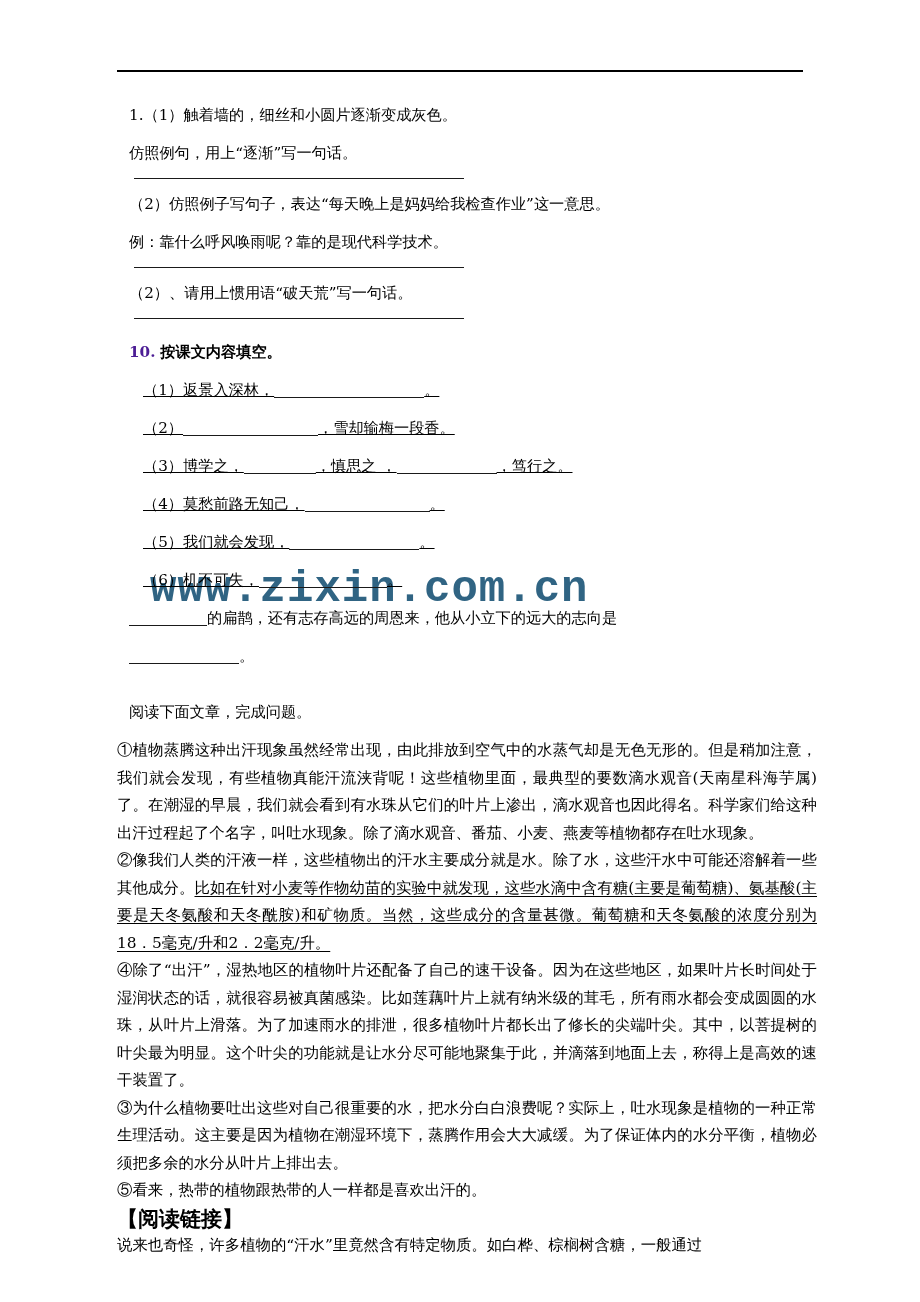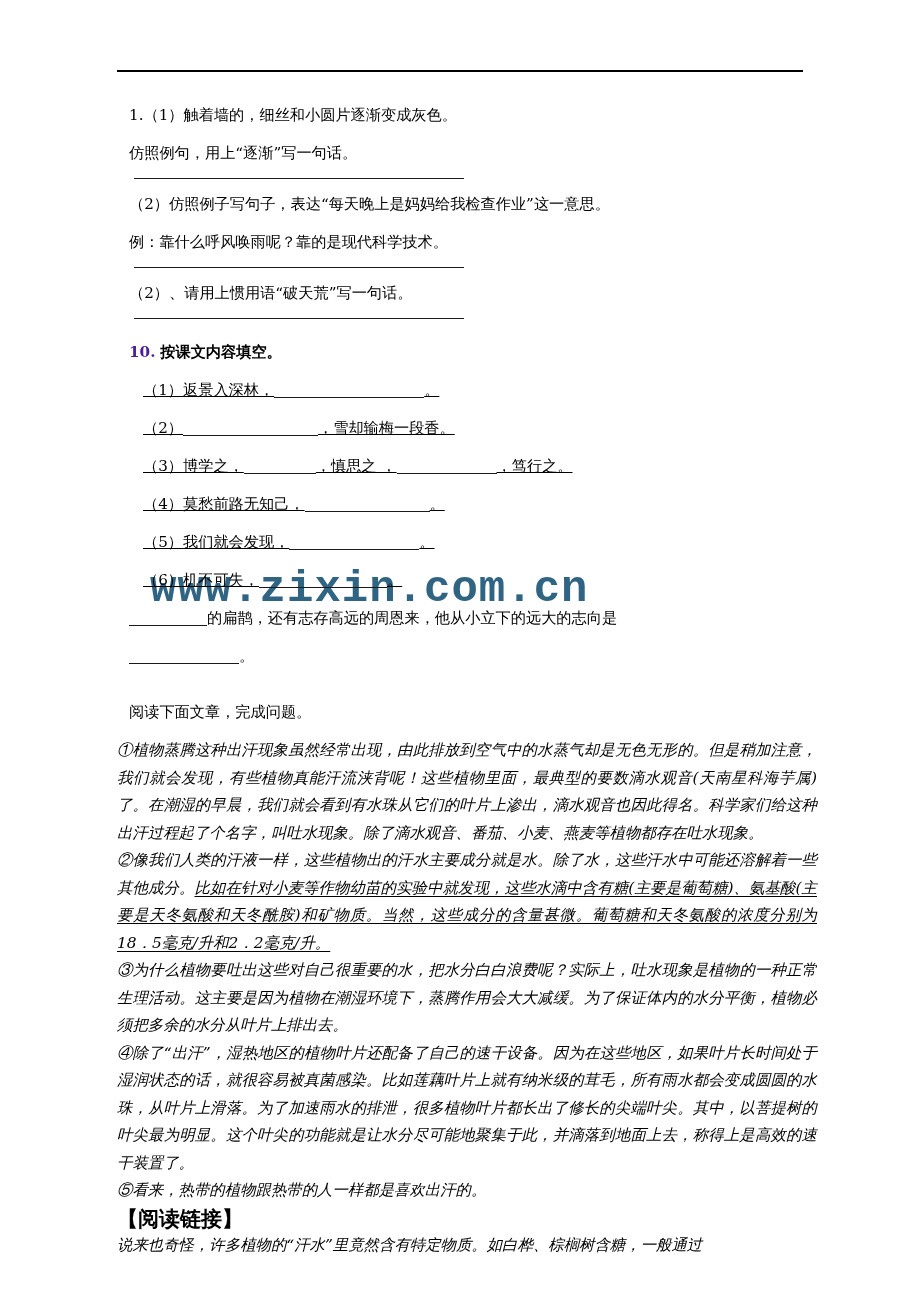--- a/index.html
+++ b/index.html
@@ -73,21 +73,20 @@
     font-weight: bold;
   }
   .bold-head {
     font-weight: bold;
   }
   .passage {
     font-family: "DejaVu Serif", "Liberation Serif", serif;
     font-size: 15.4px;
     line-height: 27.5px;
     text-align: justify;
-    font-style: italic;
     margin: 0;
   }
   .passage-block {
     margin: 0;
   }
   .u-seg {
     text-decoration: underline;
     text-underline-offset: 3px;
   }
   .sec-gap-sm { height: 6px; }
@@ -163,25 +162,25 @@
 
       <div class="passage passage-block">
         <span>①</span><span>植物蒸腾这种出汗现象虽然经常出现，由此排放到空气中的水蒸气却是无色无形的。但是稍加注意，我们就会发现，有些植物真能汗流浃背呢！这些植物里面，最典型的要数滴水观音(天南星科海芋属)了。在潮湿的早晨，我们就会看到有水珠从它们的叶片上渗出，滴水观音也因此得名。科学家们给这种出汗过程起了个名字，叫吐水现象。除了滴水观音、番茄、小麦、燕麦等植物都存在吐水现象。</span>
       </div>
 
       <div class="passage passage-block">
         <span>②</span><span>像我们人类的汗液一样，这些植物出的汗水主要成分就是水。除了水，这些汗水中可能还溶解着一些其他成分。</span><span class="u-seg">比如在针对小麦等作物幼苗的实验中就发现，这些水滴中含有糖(主要是葡萄糖)、氨基酸(主要是天冬氨酸和天冬酰胺)和矿物质。当然，这些成分的含量甚微。葡萄糖和天冬氨酸的浓度分别为18．5毫克/升和2．2毫克/升。</span>
       </div>
 
       <div class="passage passage-block">
-        <span>③</span><span>为什么植物要吐出这些对自己很重要的水，把水分白白浪费呢？实际上，吐水现象是植物的一种正常生理活动。这主要是因为植物在潮湿环境下，蒸腾作用会大大减缓。为了保证体内的水分平衡，植物必须把多余的水分从叶片上排出去。</span>
+        <span>④</span><span>除了“出汗”，湿热地区的植物叶片还配备了自己的速干设备。因为在这些地区，如果叶片长时间处于湿润状态的话，就很容易被真菌感染。比如莲藕叶片上就有纳米级的茸毛，所有雨水都会变成圆圆的水珠，从叶片上滑落。为了加速雨水的排泄，很多植物叶片都长出了修长的尖端叶尖。其中，以菩提树的叶尖最为明显。这个叶尖的功能就是让水分尽可能地聚集于此，并滴落到地面上去，称得上是高效的速干装置了。</span>
       </div>
 
       <div class="passage passage-block">
-        <span>④</span><span>除了“出汗”，湿热地区的植物叶片还配备了自己的速干设备。因为在这些地区，如果叶片长时间处于湿润状态的话，就很容易被真菌感染。比如莲藕叶片上就有纳米级的茸毛，所有雨水都会变成圆圆的水珠，从叶片上滑落。为了加速雨水的排泄，很多植物叶片都长出了修长的尖端叶尖。其中，以菩提树的叶尖最为明显。这个叶尖的功能就是让水分尽可能地聚集于此，并滴落到地面上去，称得上是高效的速干装置了。</span>
+        <span>③</span><span>为什么植物要吐出这些对自己很重要的水，把水分白白浪费呢？实际上，吐水现象是植物的一种正常生理活动。这主要是因为植物在潮湿环境下，蒸腾作用会大大减缓。为了保证体内的水分平衡，植物必须把多余的水分从叶片上排出去。</span>
       </div>
 
       <div class="passage passage-block">
         <span>⑤</span><span>看来，热带的植物跟热带的人一样都是喜欢出汗的。</span>
       </div>
 
       <div class="link-head">【阅读链接】</div>
 
       <div class="passage passage-block">说来也奇怪，许多植物的“汗水”里竟然含有特定物质。如白桦、棕榈树含糖，一般通过</div>
 

